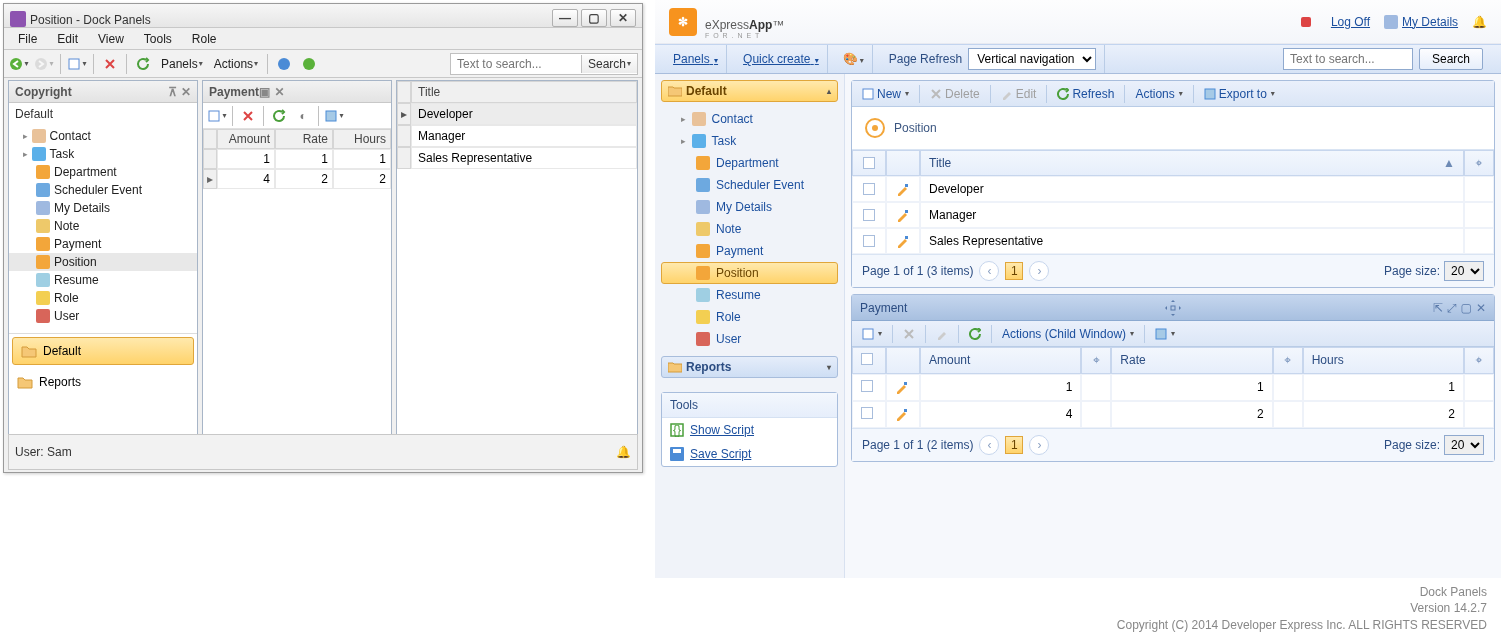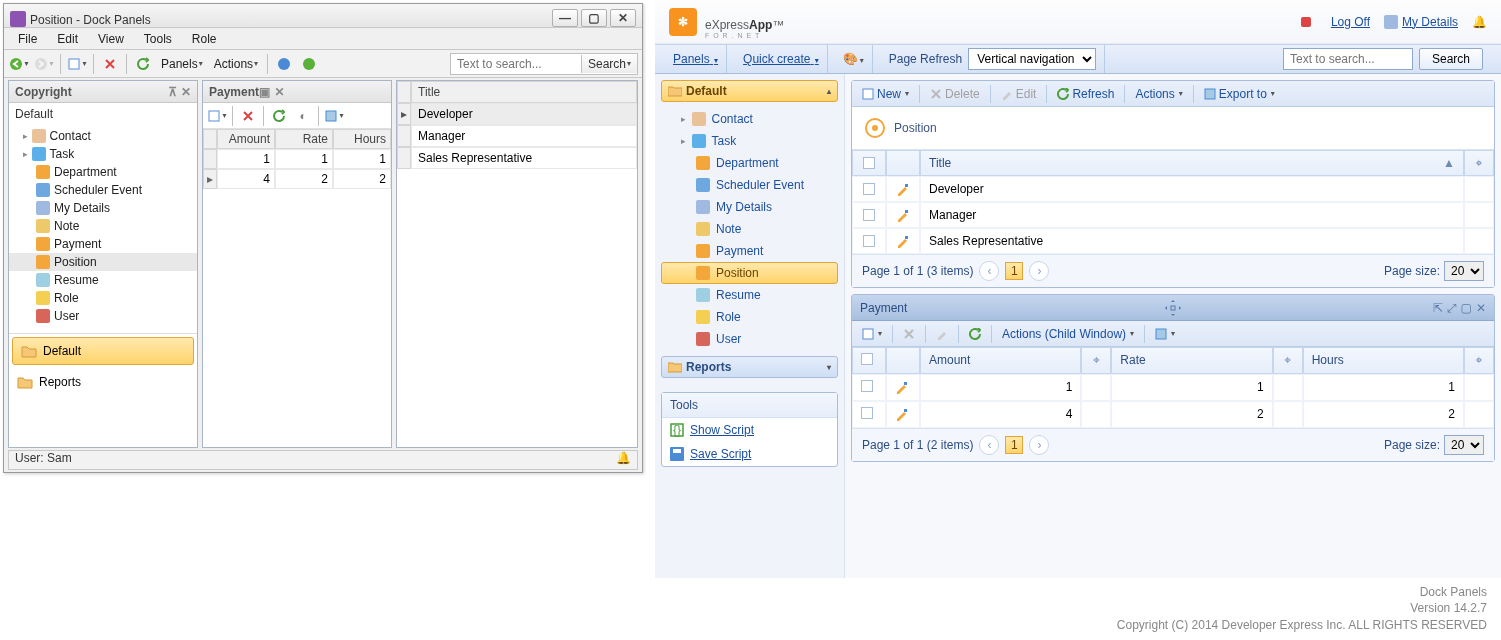--- a/index.html
+++ b/index.html
@@ -44,21 +44,21 @@
 .grd .gind { background:#f0f0f0; border:1px solid #d5d5d5;display:flex;align-items:center;justify-content:center;color:#666;}
 
 .pos-pane { flex:1; border:1px solid #a7b5c7; background:#fff;}
 .pos-pane .ph { display:grid; grid-template-columns:14px 1fr;}
 .pos-pane .ph .gh { background:#f0f0f0; border:1px solid #d5d5d5; padding:3px 6px; color:#444;}
 .pos-pane .prow { display:grid; grid-template-columns:14px 1fr;}
 .pos-pane .prow .pc { border:1px solid #e8e8e8; padding:3px 6px;}
 .pos-pane .prow.sel { background:#ececec;}
 .pos-pane .prow .pind { background:#f0f0f0;border:1px solid #d5d5d5; display:flex;align-items:center;justify-content:center;color:#555;}
 
-.win-status { position:absolute; left:4px; right:4px; bottom:2px; height:20px; border:1px solid #c8c8c8; background:#f2f2f2; display:flex; padding:0 6px; color:#333;}
+.win-status { position:absolute; left:4px; right:4px; bottom:2px; height:36px; border:1px solid #c8c8c8; background:#f2f2f2; display:flex; align-items:center; padding:0 6px; color:#333;}
 
 
 .webwin { position:absolute; left:655px; top:0; right:0; height:640px; background:#fff; display:flex; flex-direction:column;}
 .web-hdr { height:44px; background:linear-gradient(#fdfdfe,#f4f6fa); display:flex;align-items:center;padding:0 14px;border-bottom:1px solid #e8eaf1;}
 .logo-ic { width:28px;height:28px;background:#f7931e;border-radius:4px;margin-right:8px;display:flex;align-items:center;justify-content:center;color:#fff;font-weight:bold;}
 .logo-tx { color:#5a5a5a; font-size:15px;margin-top:10px;}
 .logo-tx b { color:#333; font-weight:600;}
 .web-hdr .rt { margin-left:auto;display:flex;align-items:center;gap:14px;}
 .lnk { color:#1b4f9e; text-decoration:underline; cursor:pointer;}
 

